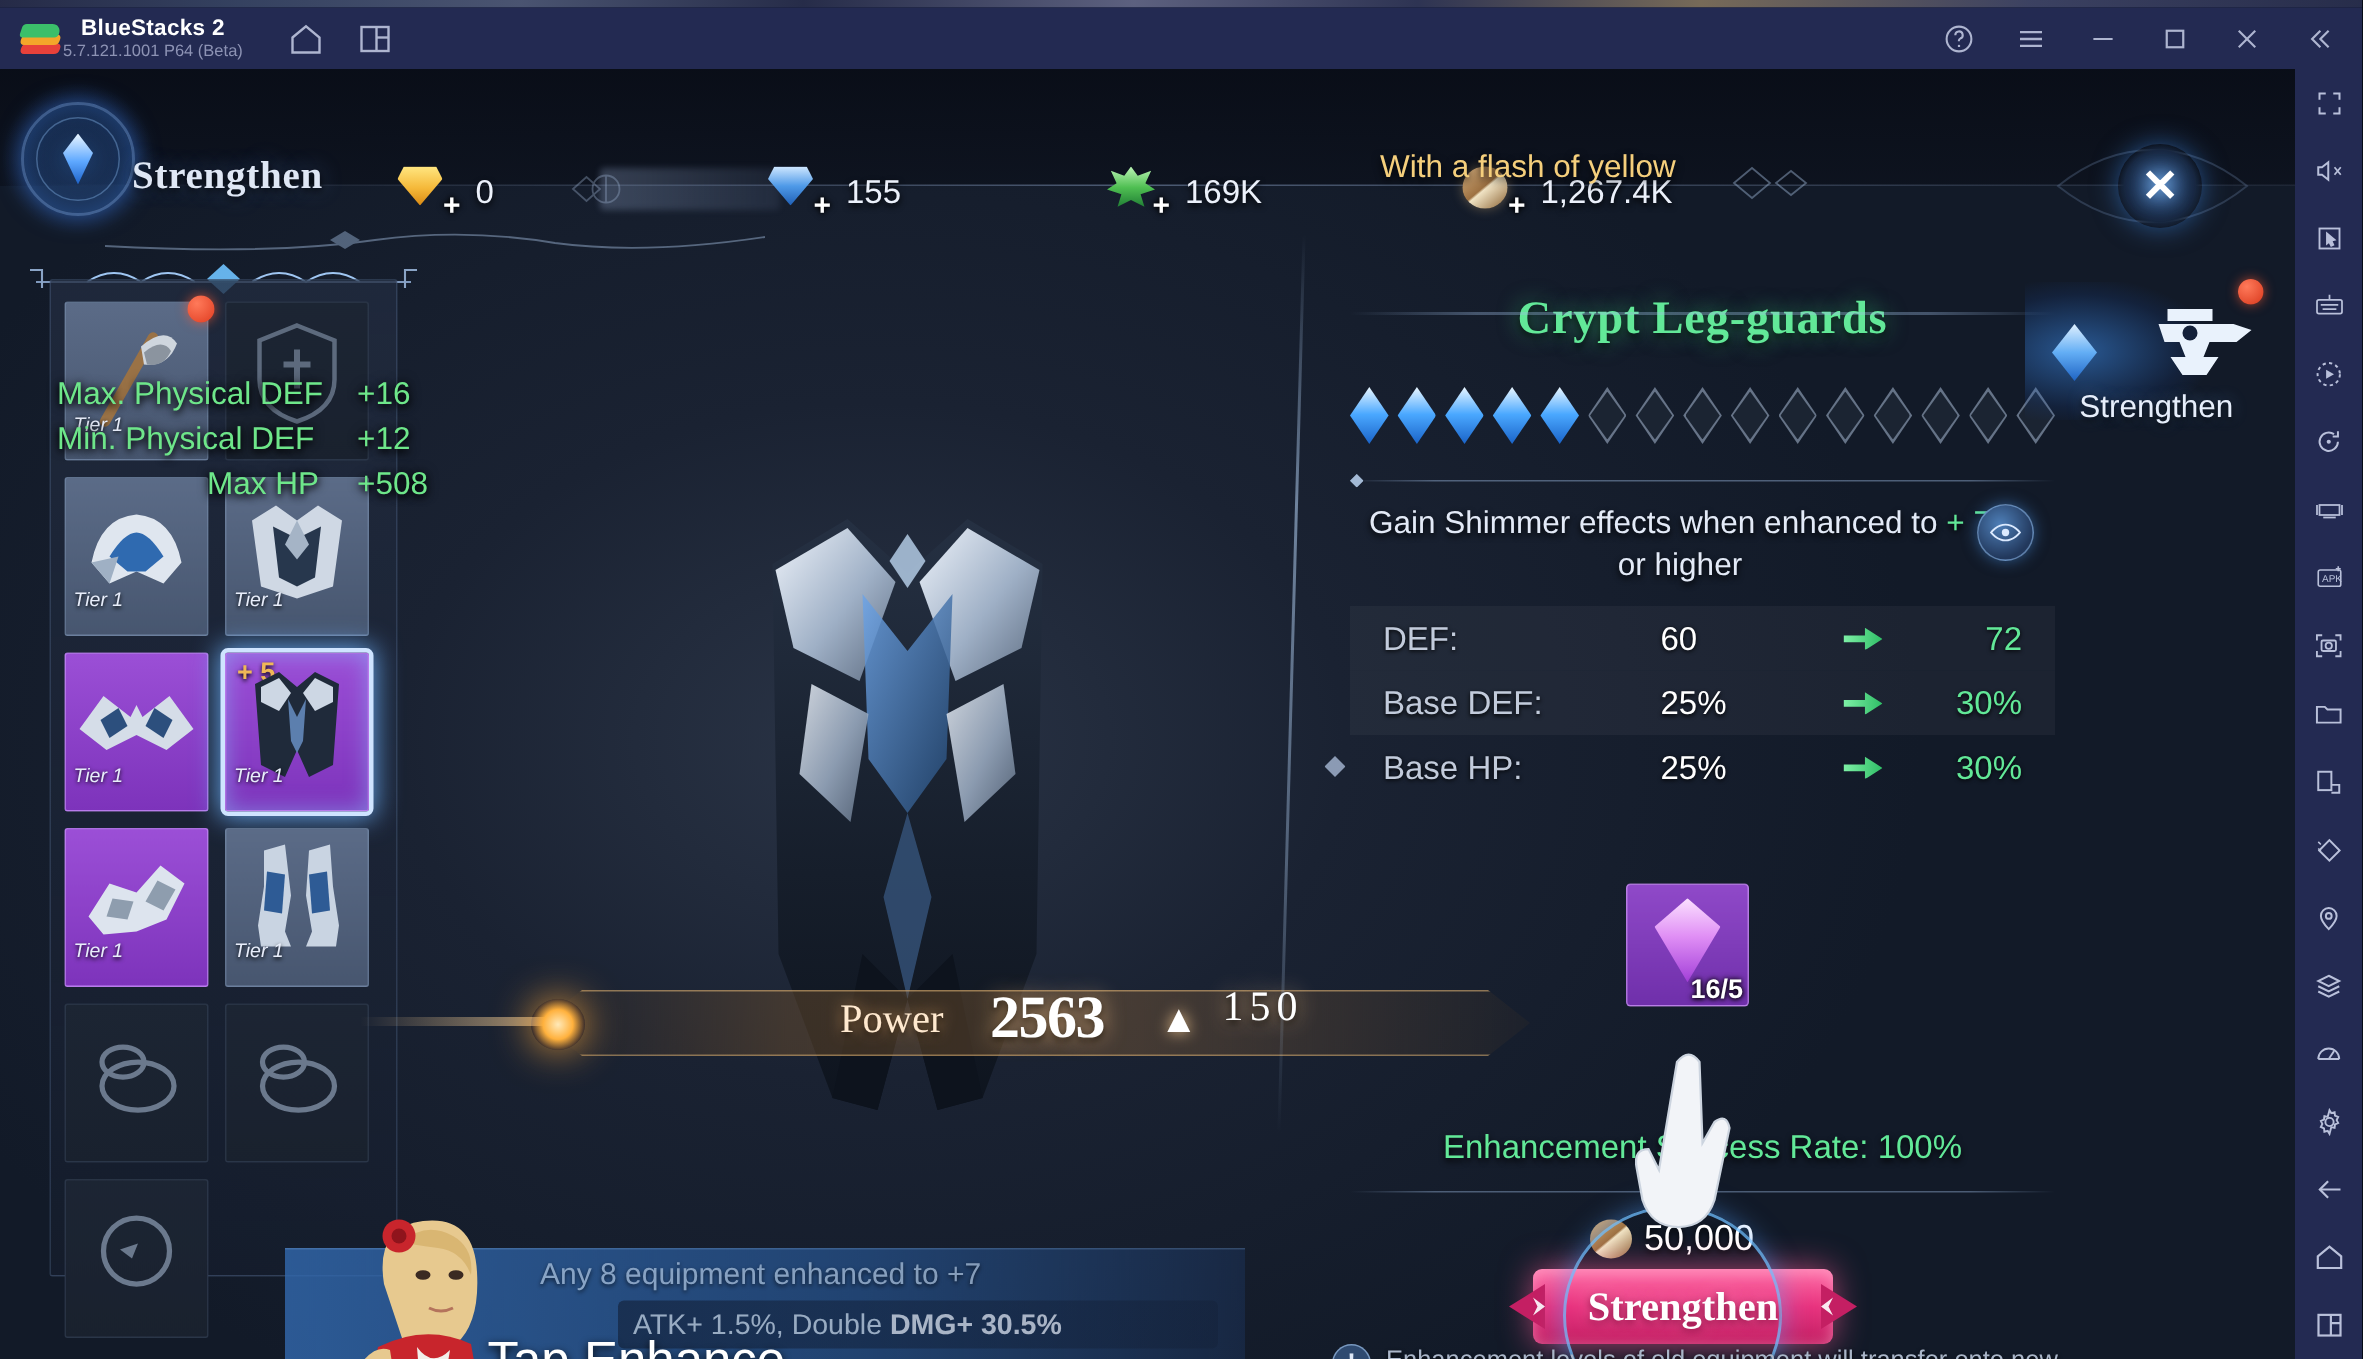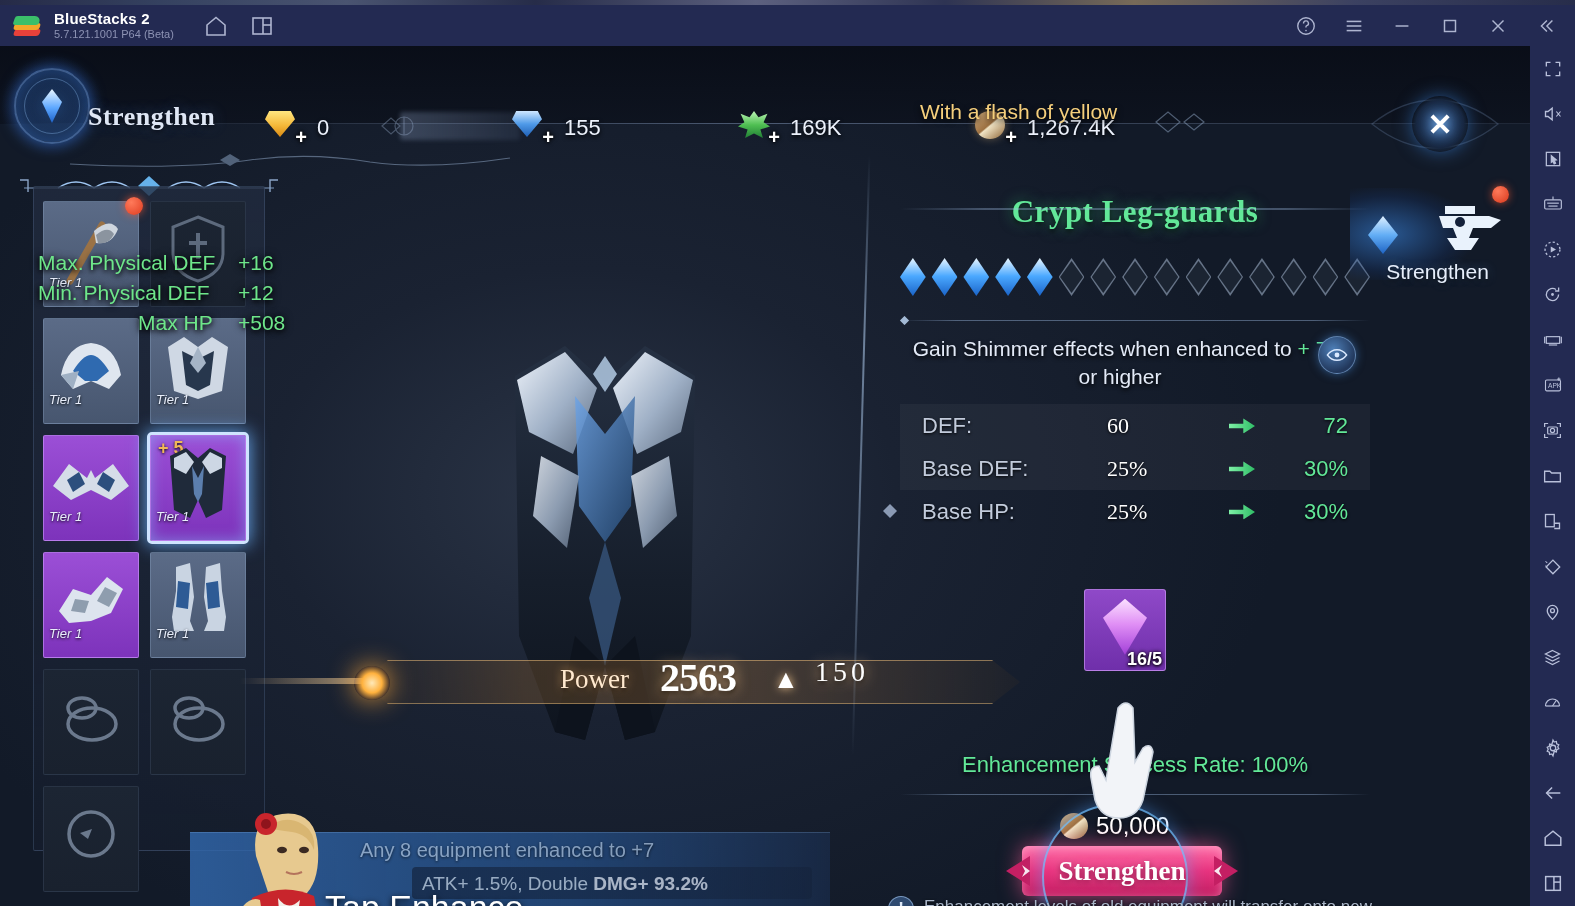--- a/index.html
+++ b/index.html
@@ -13,21 +13,21 @@
     background:linear-gradient(90deg,#2a2f4e,#3c4a6b 10%,#55607f 22%,#2b3150 34%,#6b6f90 48%,#343a5c 60%,#8a7a62 72%,#444a6d 86%,#2c3252);
     opacity:.85; }
   .bs-titlebar { position:absolute; left:0; top:5px; width:1575px; height:41px; background:#232a52;
     display:flex; align-items:center; z-index:60; }
   .bs-logo { width:30px; height:30px; margin-left:12px; position:relative; flex:none; }
   .bs-logo i { position:absolute; left:2px; border-radius:3px; display:block; }
   .bs-logo i.l1 { top:18px; width:26px; height:7px; background:#e8413a; transform:skewX(-18deg); }
   .bs-logo i.l2 { top:12px; width:26px; height:7px; background:#f4a62a; transform:skewX(-18deg); }
   .bs-logo i.l3 { top:5px;  width:26px; height:9px; background:#3bbf6a; transform:skewX(-18deg);
                   border-radius:3px 8px 3px 3px; }
-  .bs-titletext { margin-left:12px; line-height:1.05; }
+  .bs-titletext { margin-left:0; line-height:1.05;text-align:center; }
   .bs-titletext .t1 { color:#fff; font-size:15px; font-weight:bold; letter-spacing:.2px; }
   .bs-titletext .t2 { color:#8d93b4; font-size:11px; margin-top:2px; }
   .bs-navicons { display:flex; align-items:center; gap:22px; margin-left:30px; }
   .bs-navicons svg { display:block; }
   .bs-winicons { position:absolute; right:8px; top:0; height:41px; display:flex; align-items:center; gap:26px; padding-right:10px;}
   .bs-winicons .wi { width:22px; height:22px; display:flex; align-items:center; justify-content:center; cursor:pointer; }
 
   
   .rail { position:absolute; right:0; top:46px; width:45px; height:860px; background:#232a52; z-index:55;
     display:flex; flex-direction:column; align-items:center; }
@@ -169,21 +169,21 @@
      text-shadow:0 2px 4px #000; position:relative; padding:0 40px 0 10px; }
   .shimmer .g { color:#62e898; }
   .eyebtn { position:absolute; right:14px; top:150px; width:38px; height:38px; border-radius:50%;
      background:radial-gradient(circle at 40% 35%,#4e7fb8,#22385c 70%);
      border:1px solid rgba(150,195,245,.5); display:flex; align-items:center; justify-content:center;
      box-shadow:0 0 10px rgba(70,140,220,.55); cursor:pointer; }
   .stats { margin-top:14px; }
   .srow { display:flex; align-items:center; height:43px; padding:0 22px; }
   .srow.alt { background:rgba(255,255,255,.045); }
   .srow .k { width:185px; color:#c2cbdb; font-size:22px; text-shadow:0 1px 3px #000; }
-  .srow .v { width:105px; color:#fff; font-size:22px; text-shadow:0 1px 3px #000;font-family:Liberation Serif, serif; }
+  .srow .v { width:105px; color:#fff; font-size:22px; text-shadow:0 1px 3px #000; }
   .srow .ar { width:60px; display:flex; justify-content:center; }
   .srow .ar i { width:26px; height:15px; background:linear-gradient(90deg,#7ef0a6,#2fbd66);
      clip-path:polygon(0 35%,55% 35%,55% 0,100% 50%,55% 100%,55% 65%,0 65%);
      box-shadow:0 0 9px rgba(90,230,140,.7); display:block; }
   .srow .nv { flex:1; text-align:right; color:#62e898; font-size:22px; text-shadow:0 1px 3px #000; }
 
   .gemslot { position:absolute; left:1084px; top:543px; width:82px; height:82px; border-radius:3px;
      background:linear-gradient(180deg,#8f49c8,#6f2faa); border:1px solid rgba(220,170,255,.55); }
   .gemslot .crystal { position:absolute; left:50%; top:46%; transform:translate(-50%,-50%);
      width:44px; height:56px; background:linear-gradient(180deg,#fbe0ff,#e08ff5 45%,#a23fd8);
@@ -825,21 +825,21 @@
         <circle cx="29" cy="22" r="5" fill="#14213a"></circle>
       </svg>
       <div class="dot"></div>
       <div class="lbl">Strengthen</div>
     </div>
 
     <div class="banner">
       <div class="l1">Any 8 equipment enhanced to +7</div>
       <div class="pill"></div>
       <div class="l2">
-        <span>ATK+ 1.5%, Double </span><b>DMG+ 93.2%</b>
+        <span>ATK+ 1.5%, Double </span><b>DMG+ 30.5%</b>
       </div>
     </div>
     <svg class="girl" viewBox="0 0 128 154">
       <path d="M34 58 q-6 -38 26 -42 q34 -4 36 34 q2 34 -14 48 l-34 2 z" fill="#e7c98f"></path>
       <path d="M46 30 q16 -14 34 -4 q14 8 12 26 q-6 -16 -22 -18 q-16 -2 -24 -4z" fill="#d9b672"></path>
       <ellipse cx="60" cy="52" rx="5" ry="3.2" fill="#3b2a22"></ellipse>
       <ellipse cx="82" cy="52" rx="5" ry="3.2" fill="#3b2a22"></ellipse>
       <path d="M64 74 q8 4 16 0" stroke="#b4735c" stroke-width="2" fill="none"></path>
       <circle cx="44" cy="26" r="11" fill="#c8252c"></circle>
       <circle cx="44" cy="26" r="5" fill="#8f141c"></circle>

